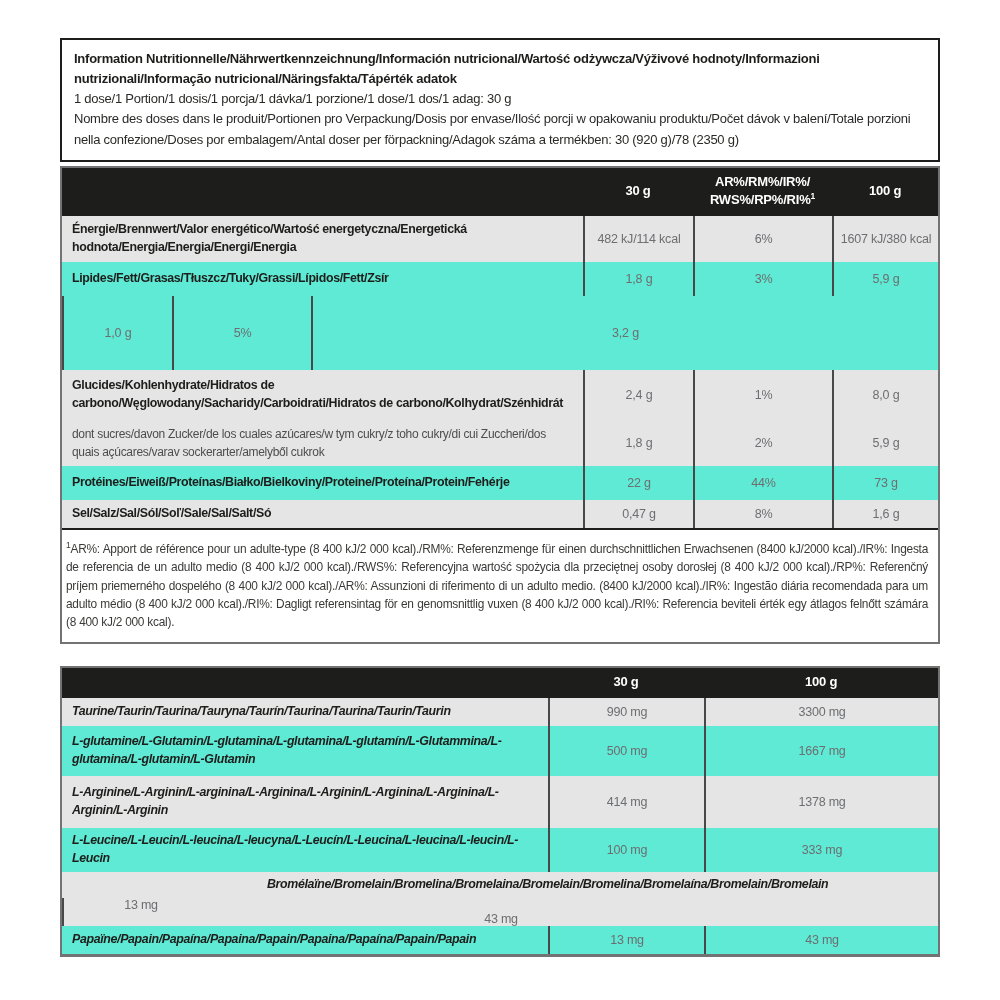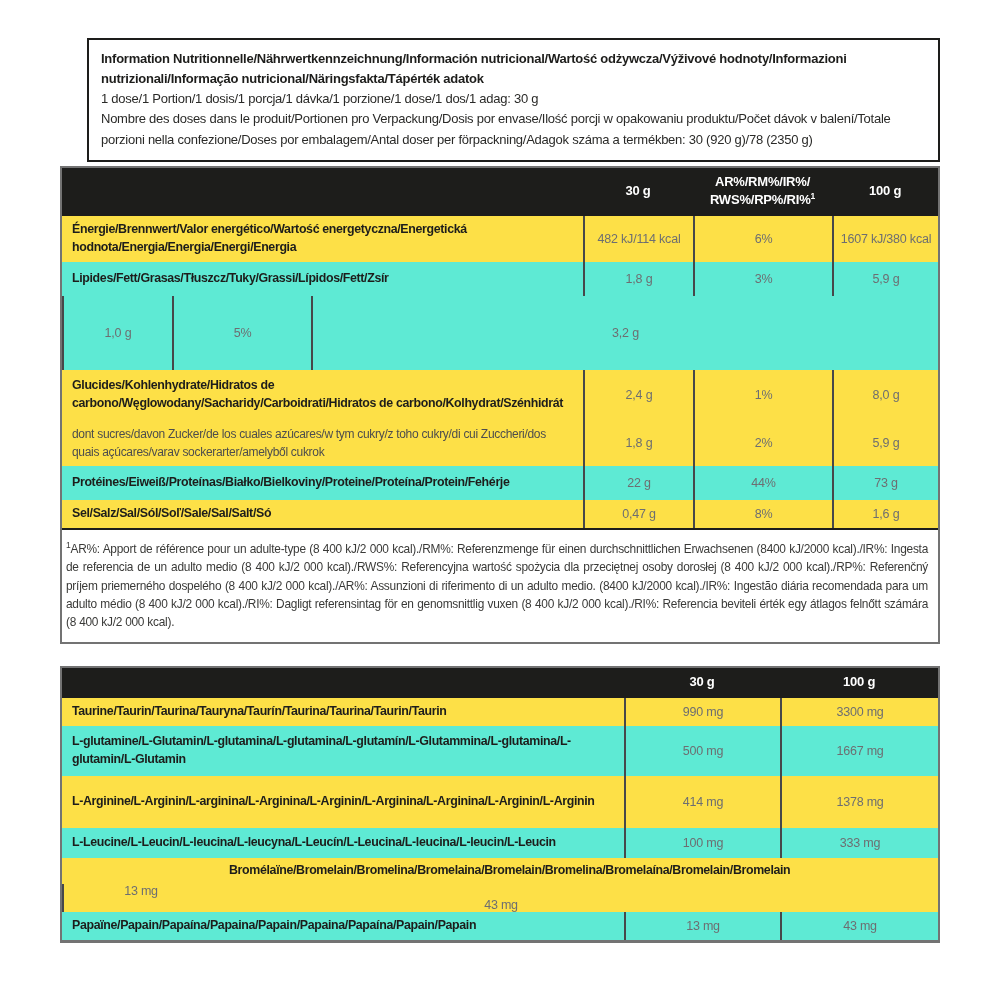--- a/index.html
+++ b/index.html
@@ -1,45 +1,45 @@
 <!DOCTYPE html>
 <html><head>
 <meta charset="utf-8">
 <style>
   * { margin:0; padding:0; box-sizing:border-box; }
   html,body { width:1000px; background:#ffffff; font-family:"Liberation Sans", sans-serif; color:#1d1d1b; }
   .page { position:relative; width:1000px; height:1000px; background:#fff; overflow:hidden; }
   .content { position:absolute; left:60px; top:38px; width:880px; }
 
   
-  .info-box { border:2px solid #1d1d1b; background:#fff; padding:9px 2px 10px 12px; letter-spacing:-0.25px;margin-left:27px; }
+  .info-box { border:2px solid #1d1d1b; background:#fff; padding:9px 2px 10px 12px; letter-spacing:-0.25px; }
   .info-title { font-weight:bold; font-size:13px; line-height:1.55; }
   .info-line { font-size:13px; line-height:1.55; color:#2a2a28; }
 
   
   .band { background:#1d1d1b; color:#fff; display:flex; align-items:stretch; }
   .band .cell { display:flex; flex-direction:column; align-items:center; justify-content:center;
                 font-weight:bold; font-size:13px; letter-spacing:-0.2px; line-height:1.3; }
   sup { font-size:8.5px; vertical-align:super; }
 
   
   .tframe { border:2px solid #737373; background:#fff; }
   .gap4 { height:4px; }
 
   .row { display:flex; align-items:center; }
-  .bg-gray { background:#fde047; }
+  .bg-gray { background:#e5e5e5; }
   .bg-white { background:#5eead4; }
 
   
   .t1-label { width:521px; padding:4px 8px 4px 10px; }
   .t1-v1 { width:110px; }
   .t1-v2 { width:139px; }
   .t1-v3 { flex:1; }
   
-  .t2-label { width:562px; padding:4px 8px 4px 10px; }
+  .t2-label { width:486px; padding:4px 8px 4px 10px;font-style:italic; }
   .t2-v1 { width:156px; }
   .t2-v2 { flex:1; }
 
   .vcell { align-self:stretch; display:flex; align-items:center; justify-content:center;
            border-left:2px solid #47484a; color:#6d6e71; font-size:12.5px; letter-spacing:-0.2px; text-align:center; }
   .band .vcell, .band .cell { border:none; color:#fff; }
 
   .lbl-bold { font-weight:bold; font-size:12.4px; letter-spacing:-0.35px; line-height:1.45; color:#1d1d1b; }
   .lbl-sub  { font-weight:normal; font-size:12px; letter-spacing:-0.3px; line-height:1.5; color:#4d4d4d; }
 

